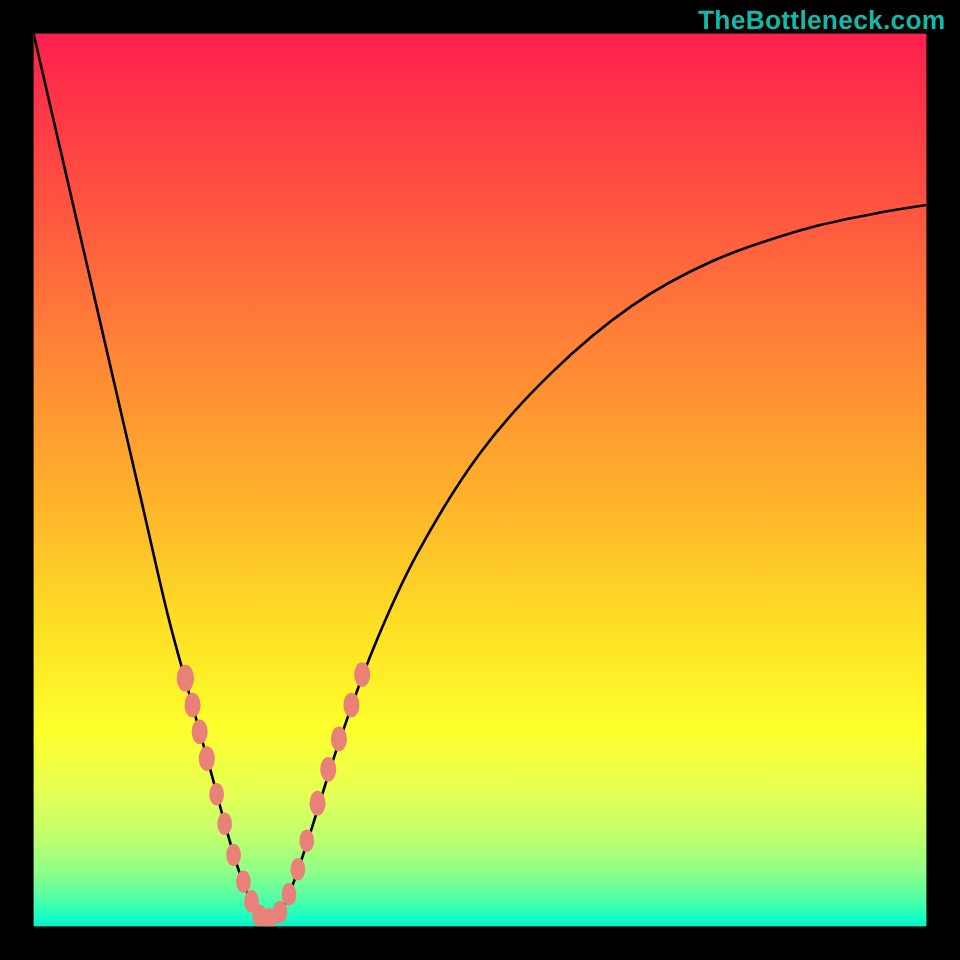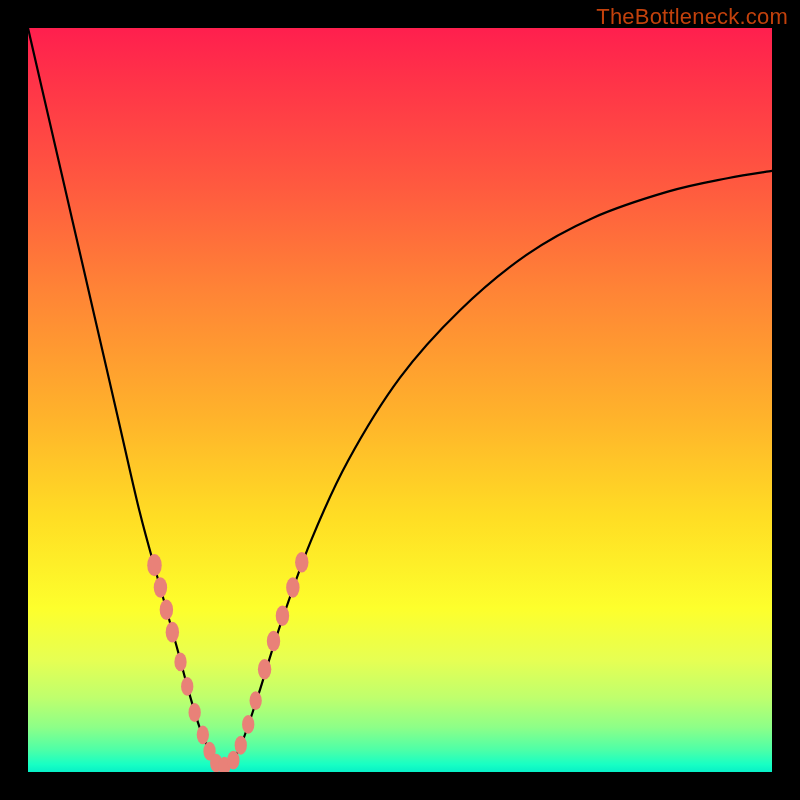--- a/index.html
+++ b/index.html
@@ -14,23 +14,23 @@
   .frame {
     position: relative;
     width: 800px;
     height: 800px;
     background: #000;
   }
   .watermark {
     position: absolute;
     top: 4px;
     right: 12px;
-    color: #c2410c;
+    color: #14b8a6;
     font-size: 22px;
-    font-weight: 400;
+    font-weight: 700;
     z-index: 10;
     letter-spacing: 0.2px;
   }
   .plot-area {
     position: absolute;
     left: 28px;
     top: 28px;
     width: 744px;
     height: 744px;
     background: linear-gradient(to bottom,

